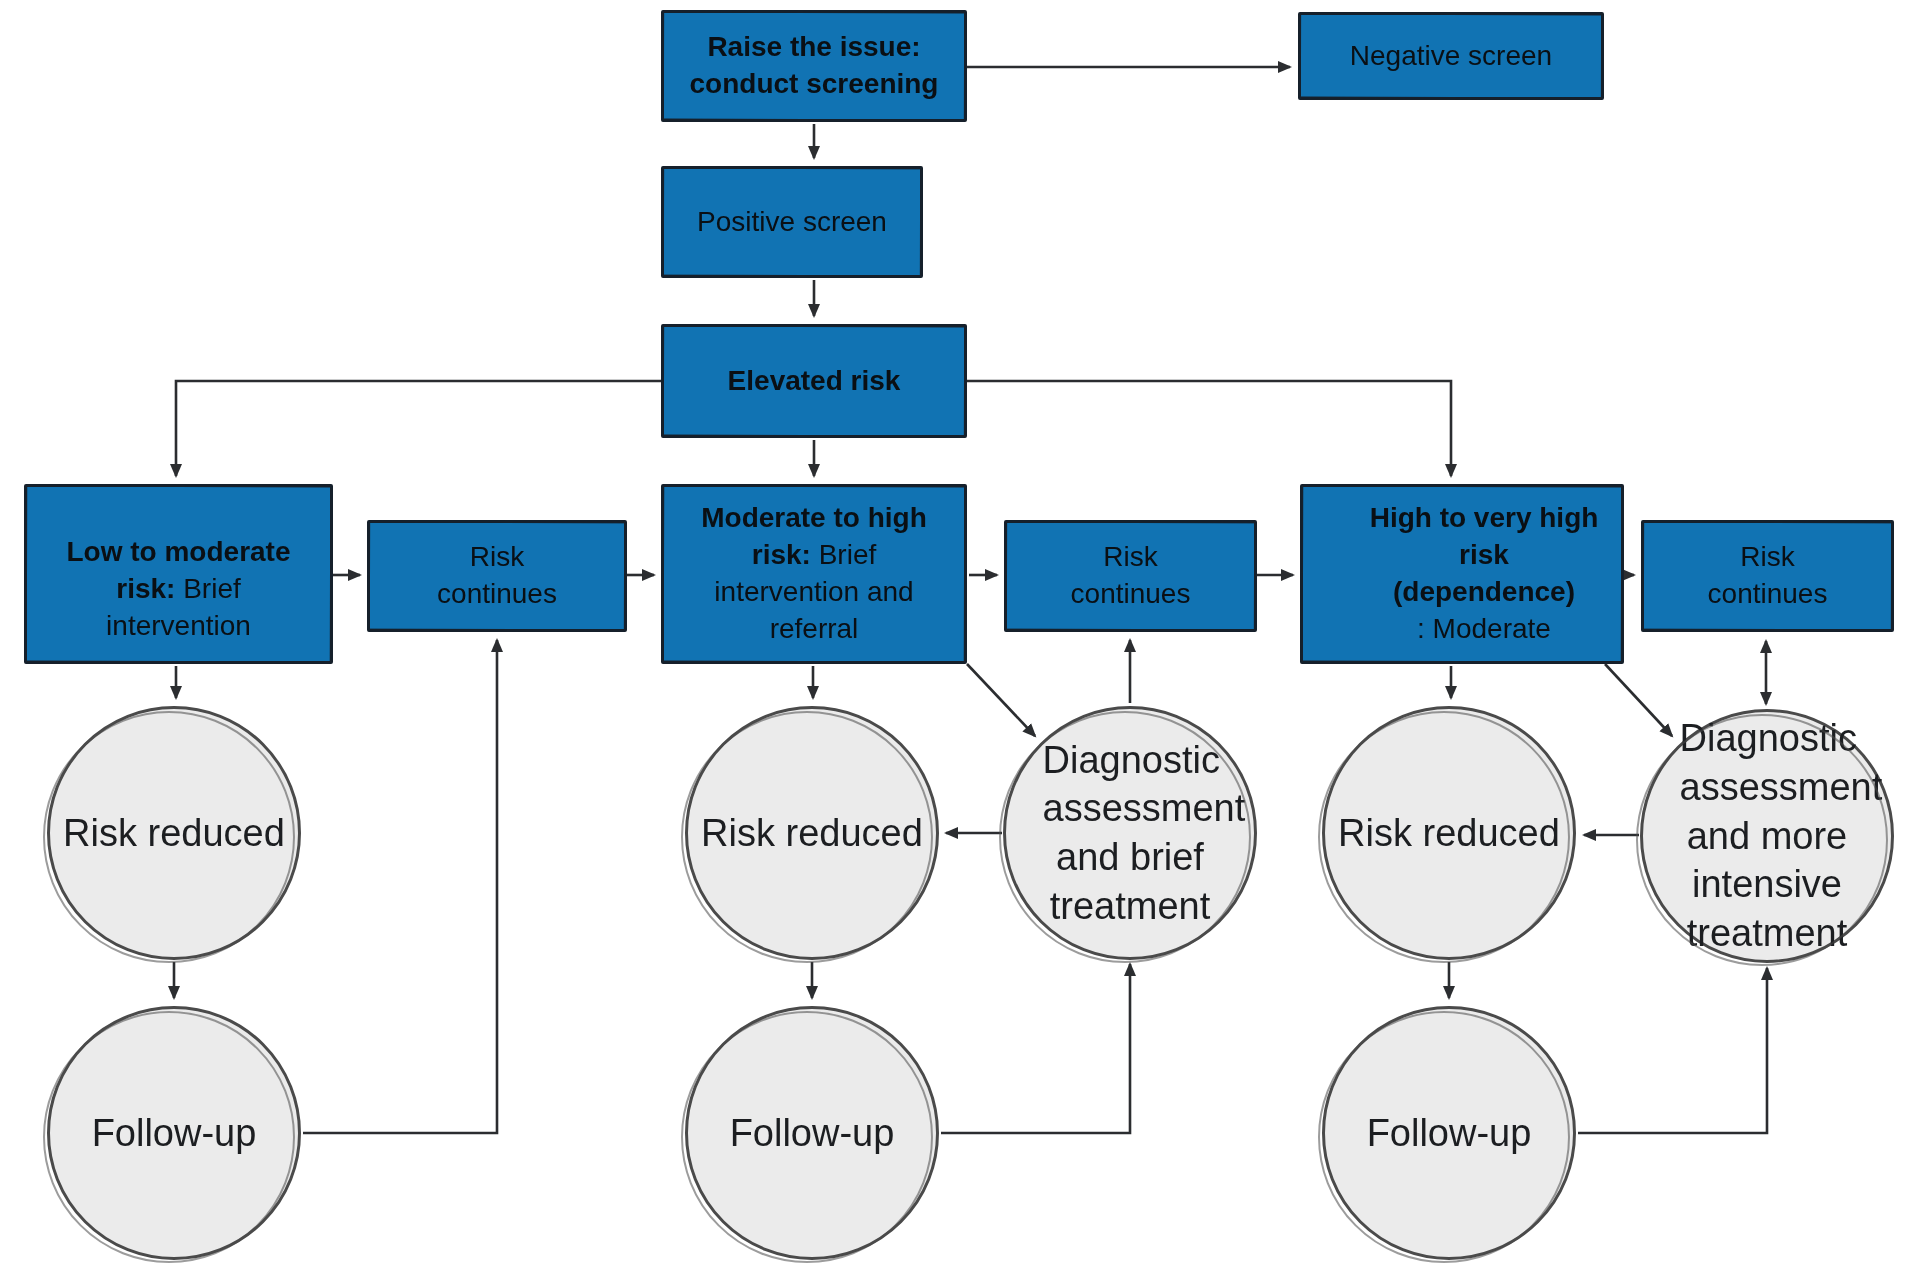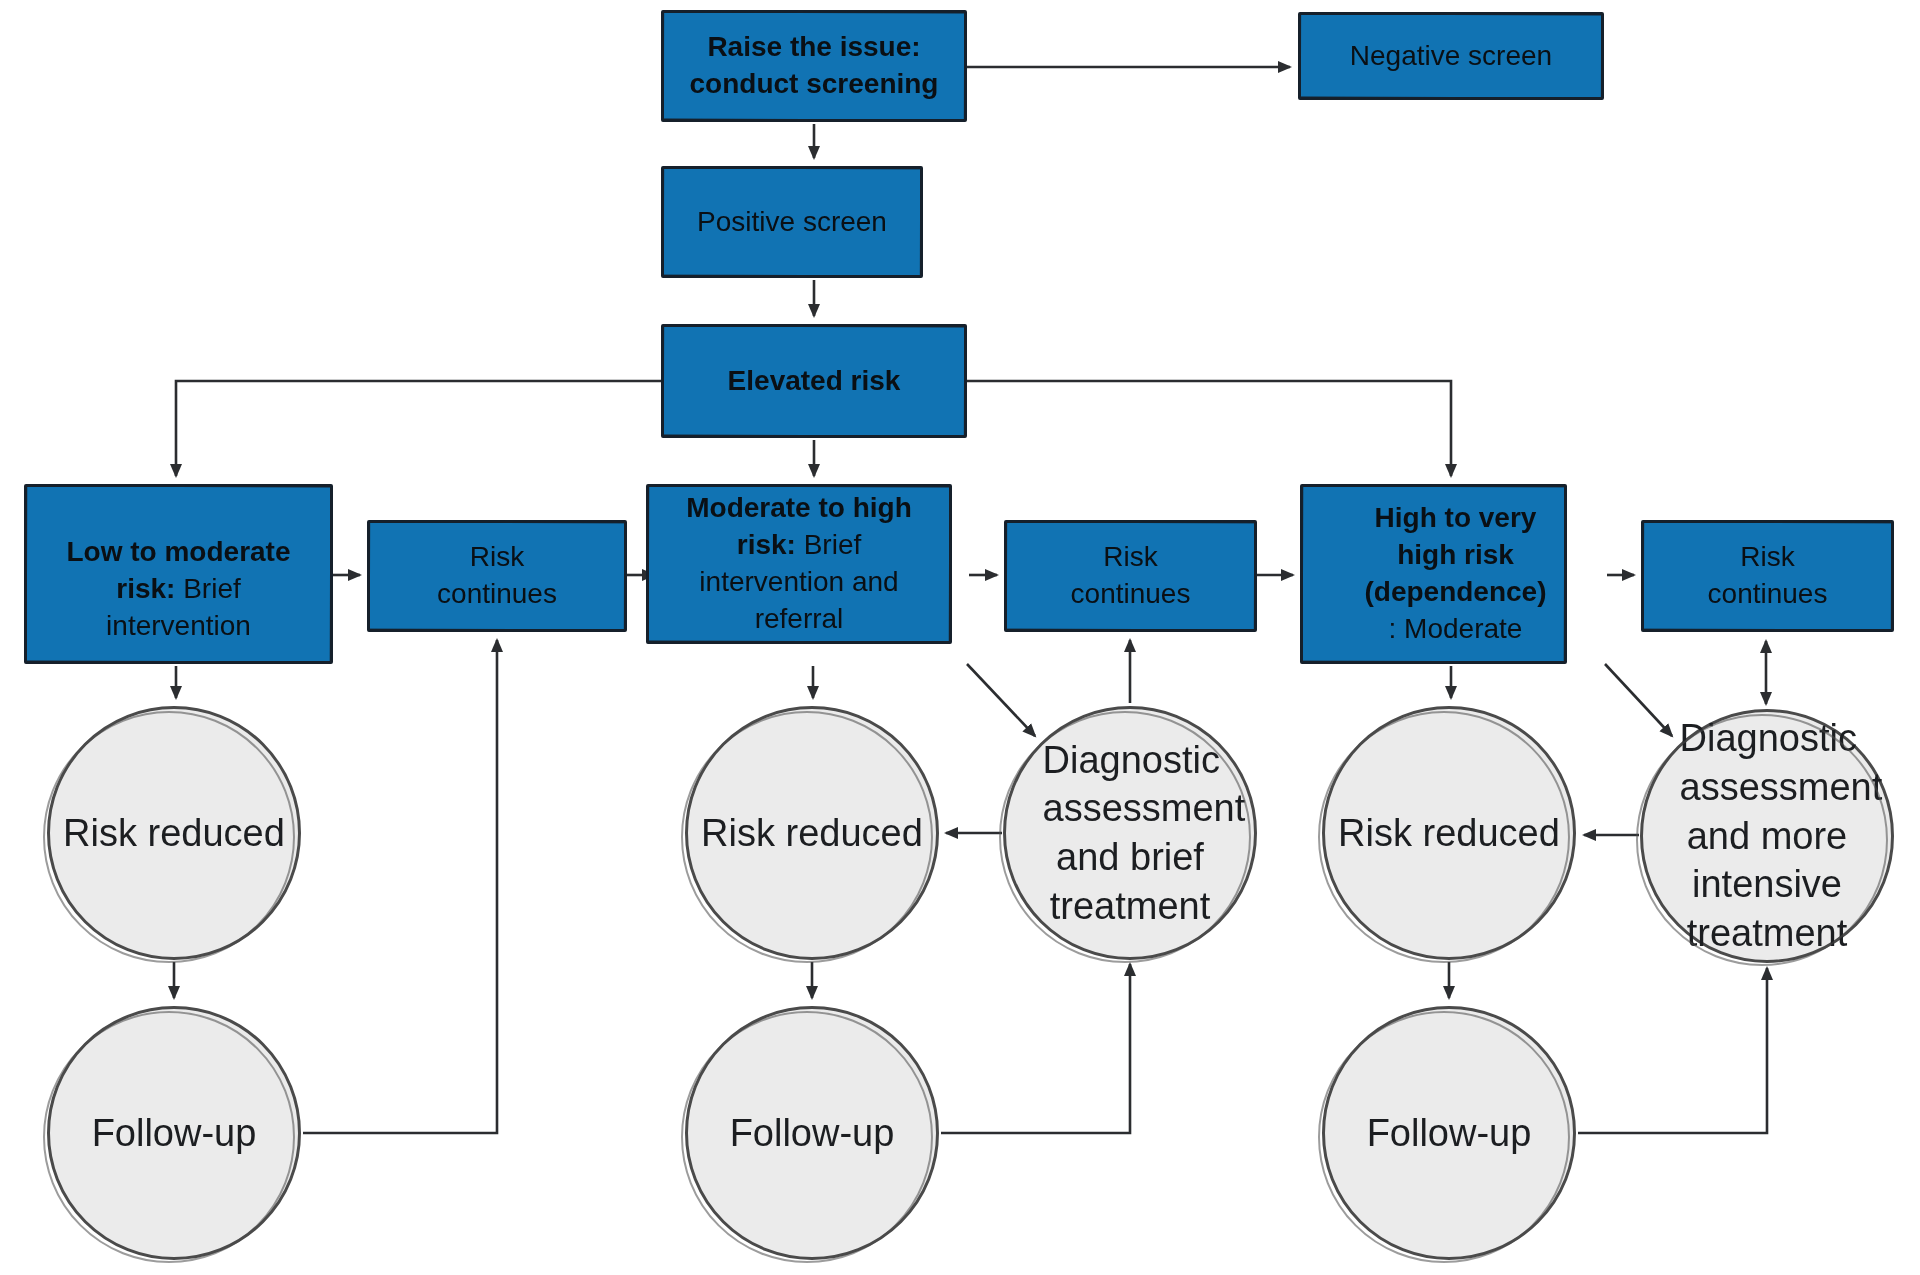--- a/index.html
+++ b/index.html
@@ -159,29 +159,29 @@
   </div>
 
   <div class="box" style="left:24px;top:484px;width:309px;height:180px;">
     <span class="lbl" style="width:235px;margin-top:31px;"><span class="bold">Low to moderate risk:</span> <span>Brief intervention</span></span>
   </div>
 
   <div class="box" style="left:367px;top:520px;width:260px;height:112px;">
     <span class="lbl" style="width:140px;">Risk continues</span>
   </div>
 
-  <div class="box" style="left:646px;top:484px;width:306px;height:160px;">
+  <div class="box" style="left:661px;top:484px;width:306px;height:180px;">
     <span class="lbl" style="width:235px;"><span class="bold">Moderate to high risk:</span> <span>Brief intervention and referral</span></span>
   </div>
 
   <div class="box" style="left:1004px;top:520px;width:253px;height:112px;">
     <span class="lbl" style="width:140px;">Risk continues</span>
   </div>
 
-  <div class="box" style="left:1300px;top:484px;width:267px;height:180px;padding-left:44px;">
+  <div class="box" style="left:1300px;top:484px;width:324px;height:180px;padding-left:44px;">
     <span class="lbl" style="width:235px;"><span class="bold">High to very high risk (dependence)</span><span style="display:block;">: Moderate</span></span>
   </div>
 
   <div class="box" style="left:1641px;top:520px;width:253px;height:112px;">
     <span class="lbl" style="width:140px;">Risk continues</span>
   </div>
 
   <div class="circle" style="left:47px;top:706px;">
     <span class="lbl">Risk reduced</span>
   </div>

